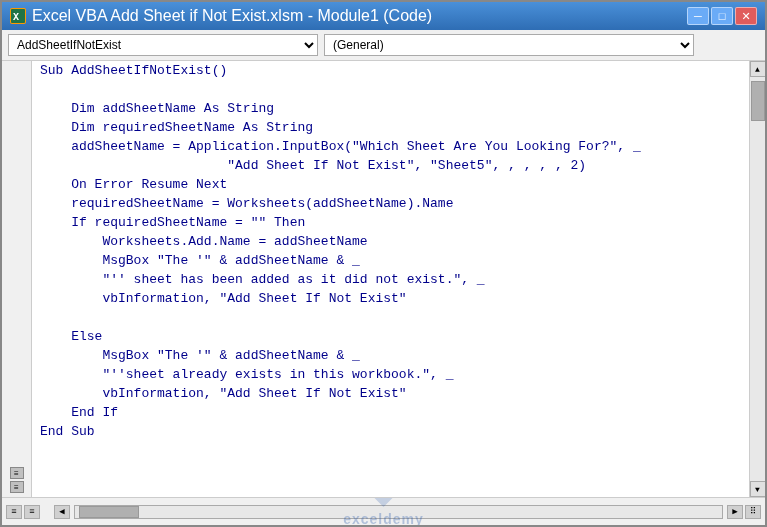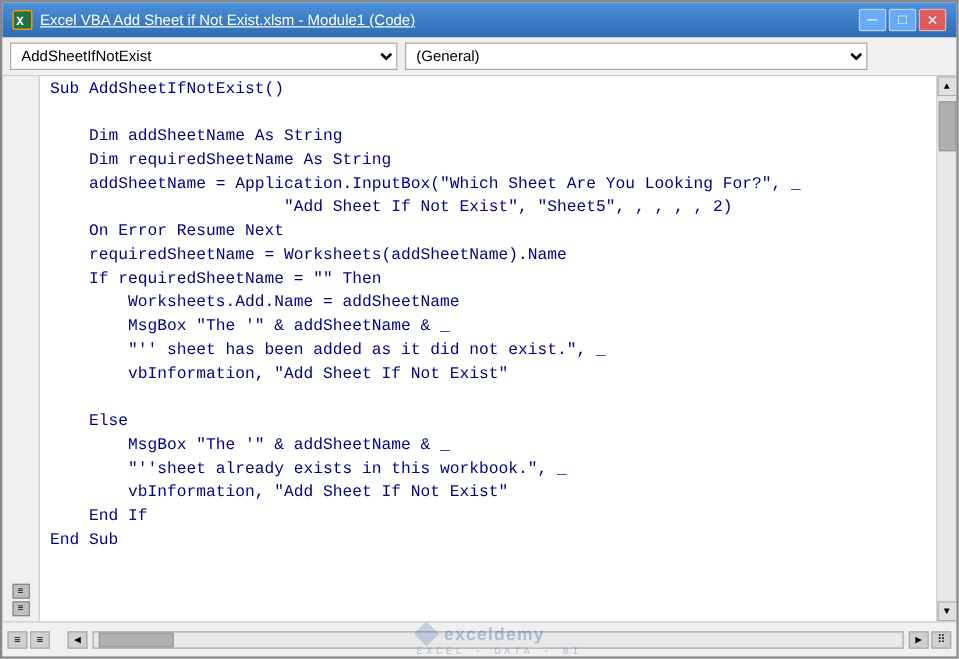--- a/index.html
+++ b/index.html
@@ -46,23 +46,22 @@
       display: flex;
       align-items: center;
       justify-content: center;
       font-size: 10px;
       color: white;
       font-weight: bold;
     }
 
     .title-text {
       font-family: Arial, sans-serif;
-      font-size: 12px;
+      font-size: 16px;
       font-weight: normal;
-      text-decoration: underline;
     }
 
     .title-buttons {
       display: flex;
       gap: 2px;
     }
 
     .title-btn {
       width: 22px;
       height: 18px;
@@ -294,21 +293,21 @@
       <div class="bottom-icon">≡</div>
       <div class="bottom-icon">≡</div>
       <div style="width:10px;"></div>
       <div style="width:16px;height:14px;background:#d0d0d0;border:1px solid #aaa;display:flex;align-items:center;justify-content:center;font-size:9px;">◀</div>
       <div class="scroll-h-track">
         <div class="scroll-h-thumb"></div>
       </div>
       <div style="width:16px;height:14px;background:#d0d0d0;border:1px solid #aaa;display:flex;align-items:center;justify-content:center;font-size:9px;">▶</div>
 
       <div style="position:absolute;left:50%;transform:translateX(-50%);display:flex;flex-direction:column;align-items:center;opacity:0.3;pointer-events:none;">
-        <div style="display:flex;align-items:center;gap:4px;">
+        <div style="display:flex;align-items:center;gap:4px;flex-direction:column;">
           <div style="width:20px;height:20px;background:#2255aa;clip-path:polygon(50% 0%,100% 50%,50% 100%,0% 50%);opacity:0.7;"></div>
           <span style="font-family:Arial,sans-serif;font-size:14px;font-weight:bold;color:#2255aa;letter-spacing:1px;">exceldemy</span>
         </div>
         <span style="font-family:Liberation Mono, monospace;font-size:8px;color:#2255aa;letter-spacing:3px;margin-left:32px;">EXCEL · DATA · BI</span>
       </div>
 
       <div style="width:16px;height:14px;background:#d0d0d0;border:1px solid #aaa;margin-left:auto;display:flex;align-items:center;justify-content:center;font-size:9px;">⠿</div>
     </div>
   </div>
 </div>

